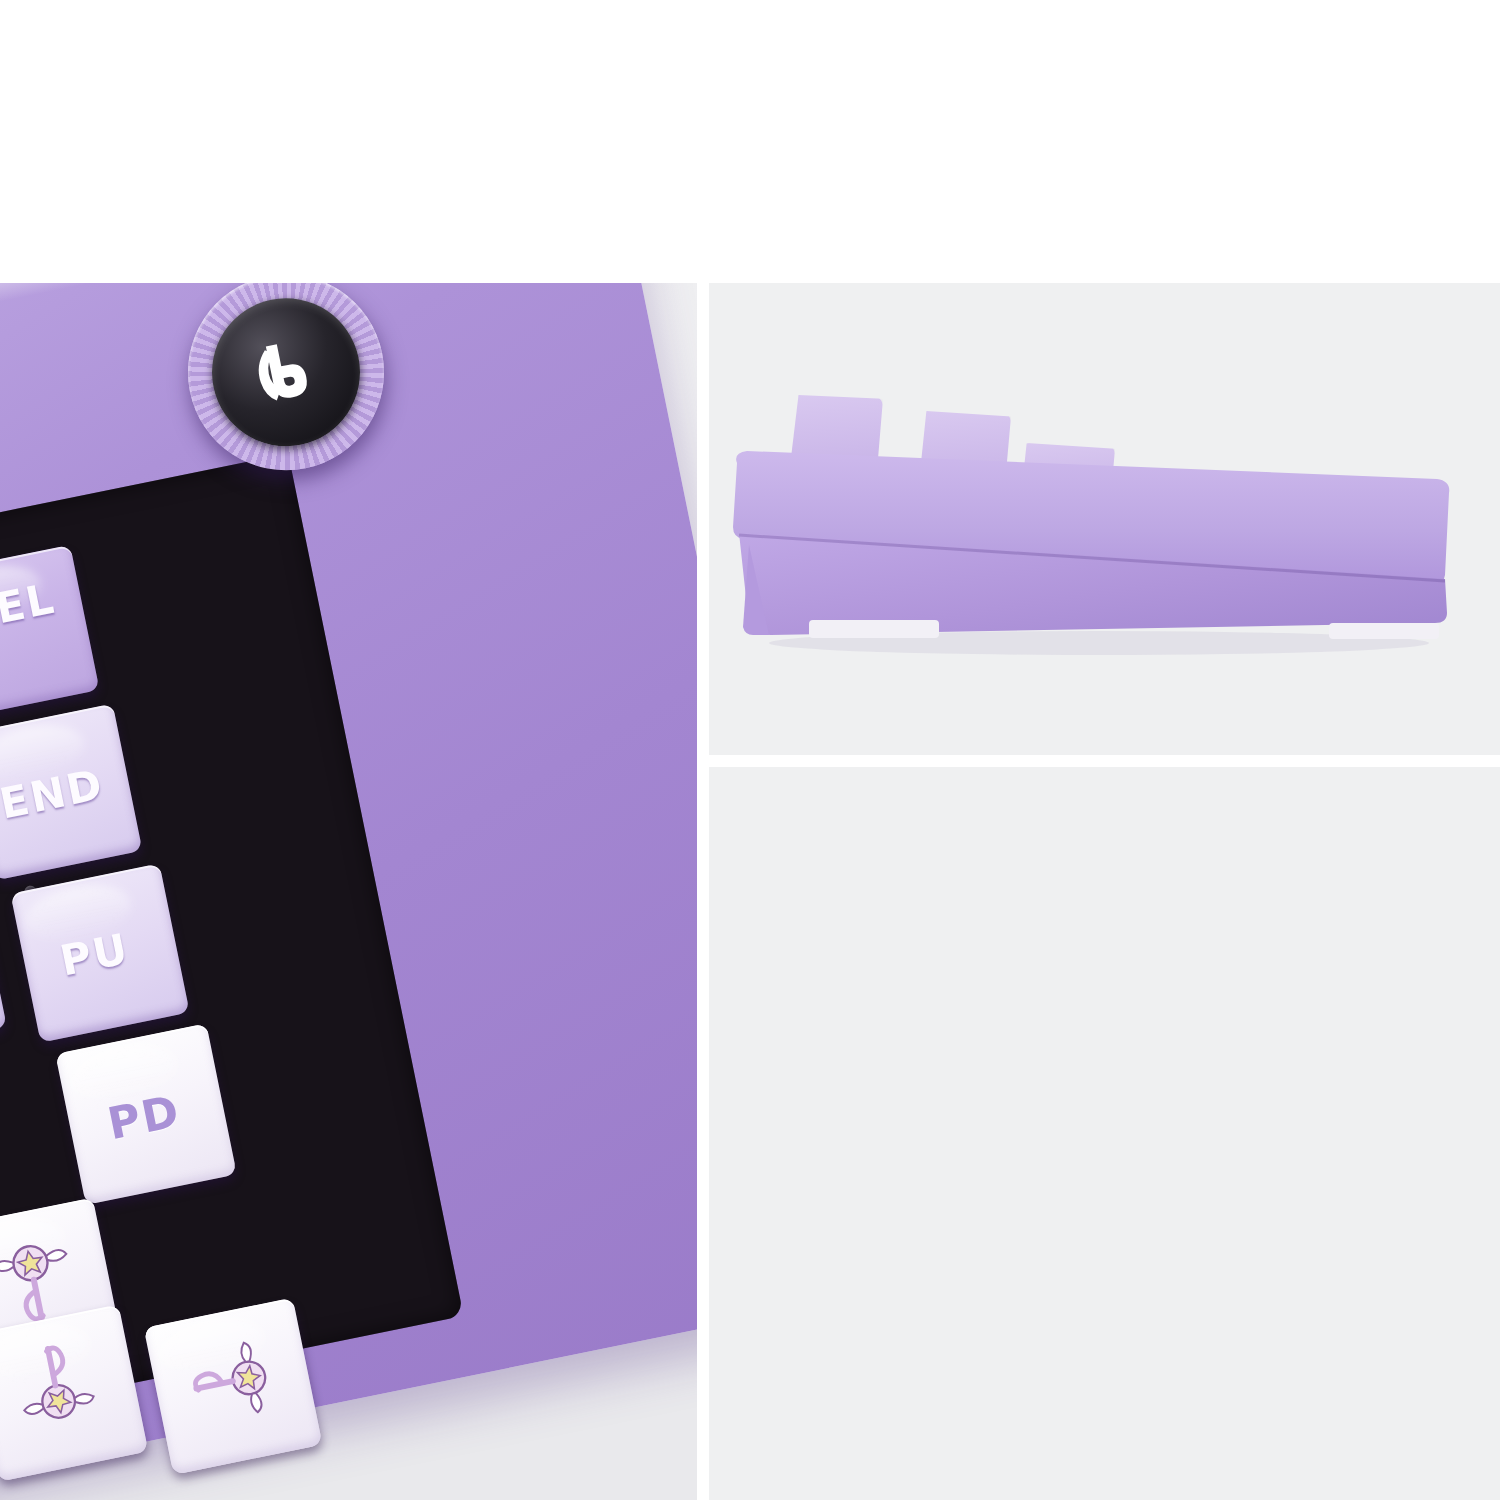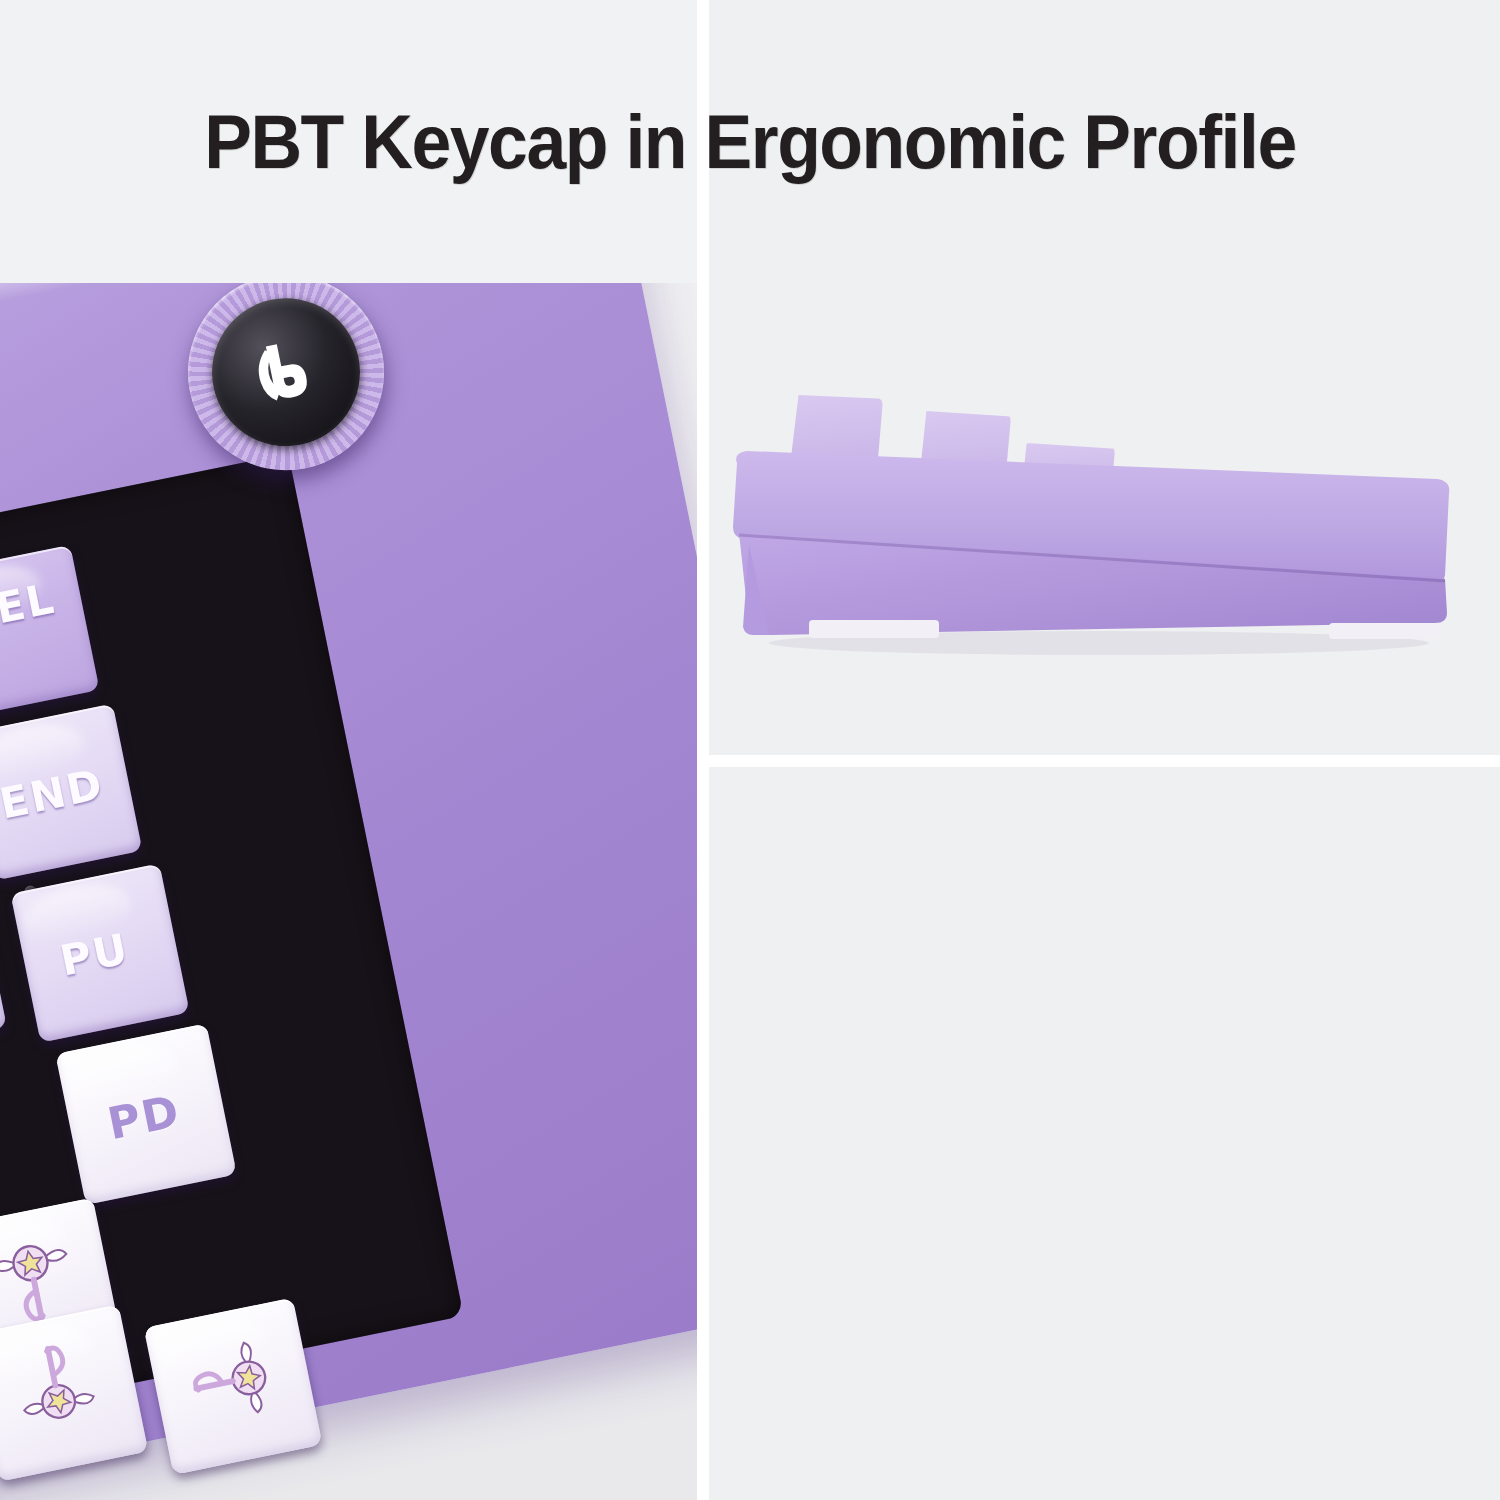--- a/index.html
+++ b/index.html
@@ -128,26 +128,20 @@
   .prof-item{position:absolute;bottom:0;text-align:center;}
 
   .gutter-v{position:absolute;left:697px;top:0;width:12px;height:1500px;background:#fff;}
   .gutter-h{position:absolute;left:709px;top:755px;width:791px;height:12px;background:#fff;}
 </style>
 </head>
 <body>
 
 <div id="stage">
 
-  <div class="title-band">
-    <div class="tb-left"></div>
-    <div class="tb-gut"></div>
-    <div class="tb-right"></div>
-    <div class="page-title">PBT Keycap in Ergonomic Profile</div>
-  </div>
 
   <div class="panel" id="panel-main">
     <div id="kbd-scene">
       <div id="kbd-bg"></div>
       <div id="kbd-rot">
 
         <div class="kb-case"></div>
         <div class="kb-plate"></div>
 
         <div id="knob-ring" style="left:536px;top:62px;width:196px;height:196px;"></div>

